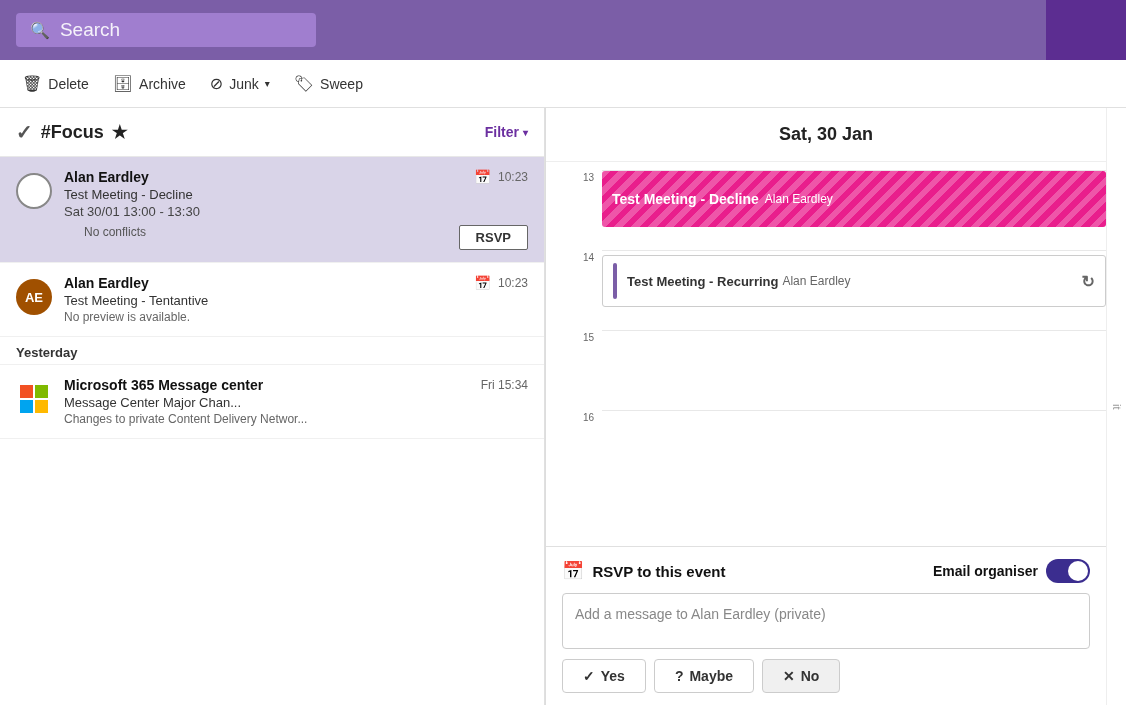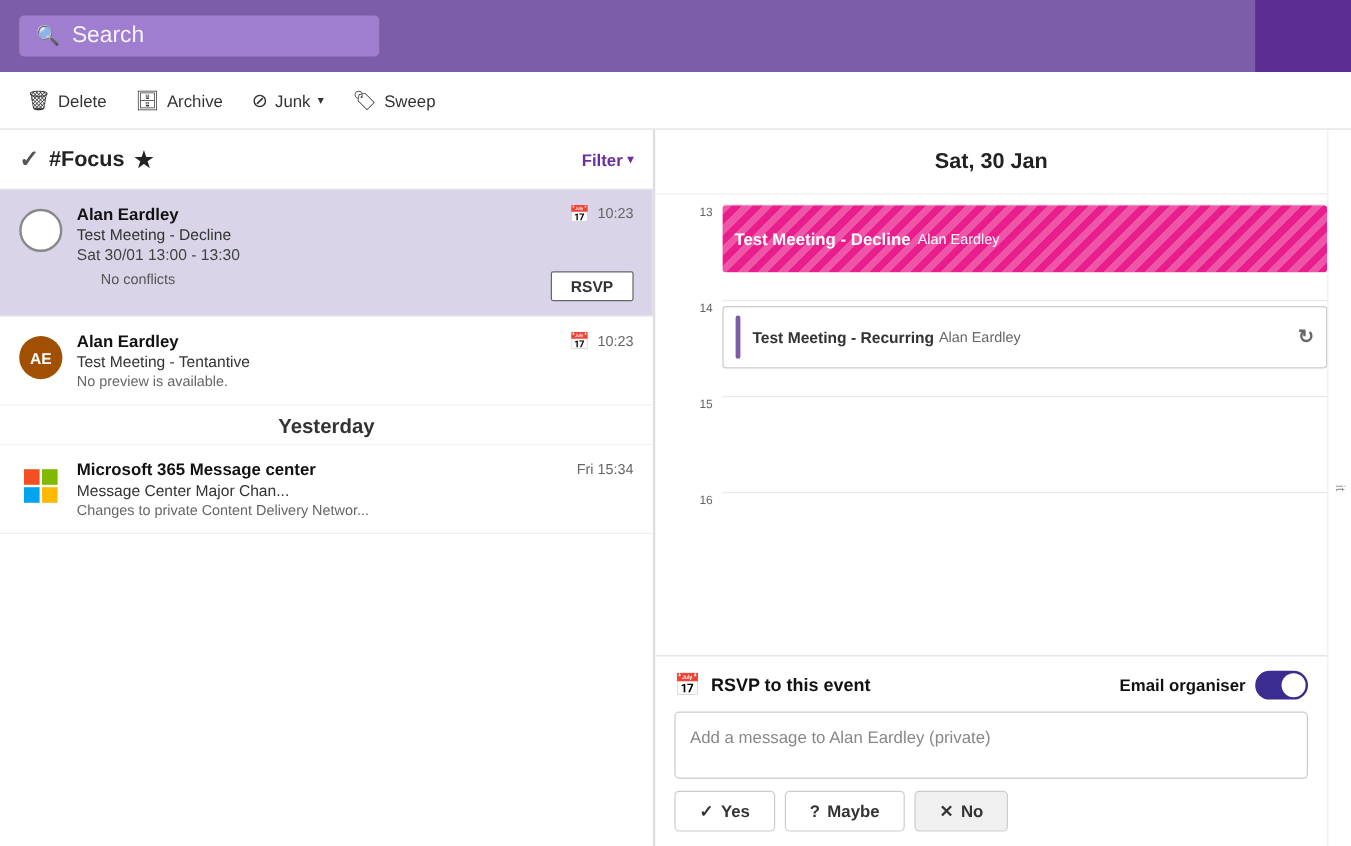--- a/index.html
+++ b/index.html
@@ -201,25 +201,24 @@
       padding: 4px 16px;
       font-size: 13px;
       font-weight: 600;
       cursor: pointer;
       border-radius: 2px;
       color: #333;
     }
 
     .yesterday-label {
       padding: 8px 16px 4px;
-      font-size: 17px;
+      font-size: 13px;
       font-weight: 600;
       color: #333;
       border-bottom: 1px solid #f0f0f0;
-      text-align: center;
     }
 
     .ms-avatar {
       width: 36px;
       height: 36px;
       flex-shrink: 0;
       display: grid;
       grid-template-columns: 1fr 1fr;
       gap: 2px;
       padding: 4px;

